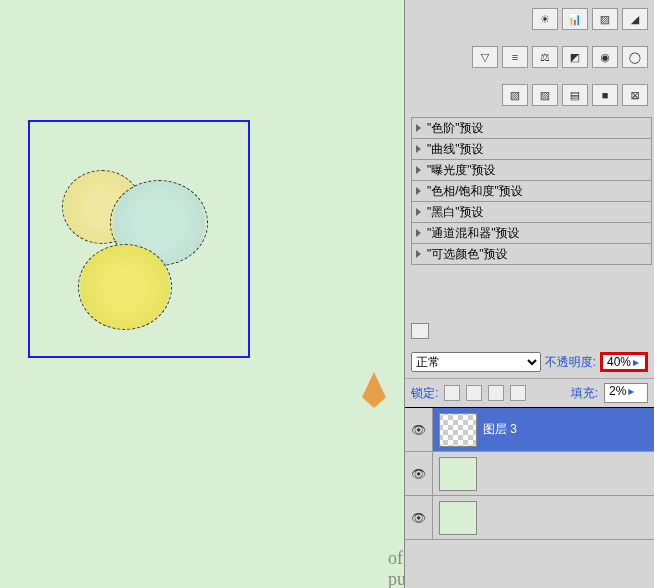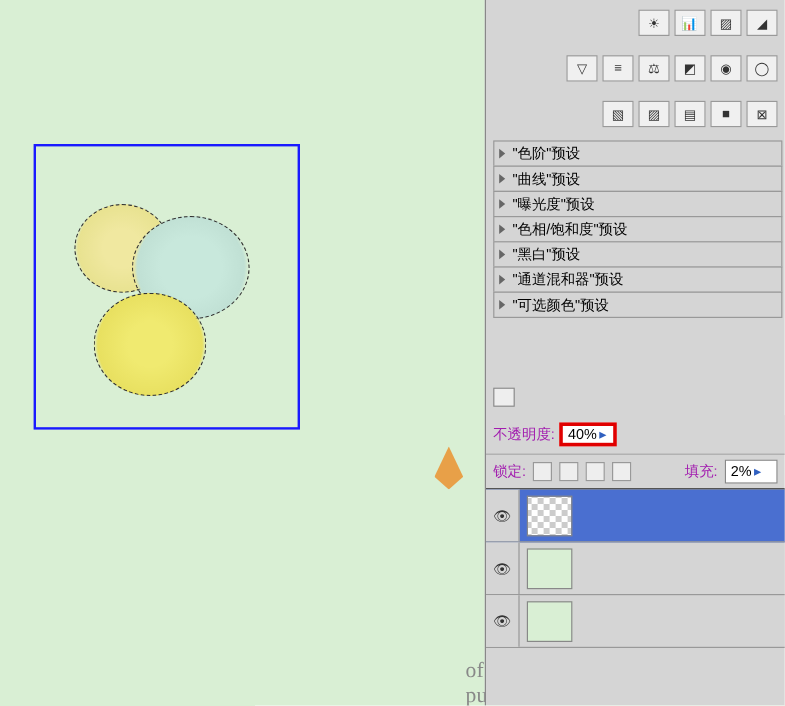--- a/index.html
+++ b/index.html
@@ -19,22 +19,22 @@
 .preset{display:flex;align-items:center;height:22px;border:1px solid #999;background:#d5d5d5;margin-top:-1px;padding-left:4px}
 .preset .tri{width:0;height:0;border-left:5px solid #666;border-top:4px solid transparent;border-bottom:4px solid transparent;margin-right:6px}
 .preset-gap{height:50px}
 .mini{padding:4px 6px}
 .mini .ico{width:18px;height:16px;border:1px solid #888;background:#eee;display:inline-block}
 .tabs{display:flex;background:#b8b8b8;border-bottom:1px solid #777}
 .tab{padding:5px 10px;background:#b8b8b8;border-right:1px solid #888;color:#333}
 .tab.active{background:#d5d5d5}
 .opt-row{display:flex;align-items:center;padding:6px;gap:4px;background:#d5d5d5}
 select{height:20px;font-size:12px;flex:1;min-width:0}
-.lbl{color:#a21caf}
-.val-box{display:flex;align-items:center;height:20px;background:#fff;border:1px solid #888;padding:0 4px;min-width:44px}
+.lbl{color:#1d4ed8}
+.val-box{display:flex;height:20px;background:#fff;border:1px solid #888;padding:0 4px;min-width:44px}
 .val-box .arr{width:10px;text-align:center;color:#3060c0}
 .hl{border:3px solid #e00000}
 .lock-row{display:flex;align-items:center;padding:4px 6px;gap:6px;border-top:1px solid #aaa;border-bottom:1px solid #000000}
 .lock-ico{width:16px;height:16px;background:#eee;border:1px solid #999}
 .layers{background:#d5d5d5}
 .layer{display:flex;align-items:center;height:44px;border-bottom:1px solid #999}
 .layer.sel{background:#4a6fd0;color:#fff}
 .eye{width:28px;height:100%;display:flex;align-items:center;justify-content:center;border-right:1px solid #999;background:#d5d5d5;color:#333}
 .thumb{width:38px;height:34px;margin:0 6px;border:1px solid #888;background:#fff}
 .thumb.chk{background:repeating-conic-gradient(#ccc 0 25%,#fff 0 50%) 50%/10px 10px}
@@ -105,20 +105,21 @@
         <div class="tri"></div>
         <span>"可选颜色"预设</span>
       </div>
   </div>
 
   <div class="preset-gap"></div>
   <div class="mini"><span class="ico"></span></div>
 
 
   <div class="opt-row">
+    <select><option>正常</option></select>
     <span class="lbl">不透明度:</span>
     <div class="val-box hl">
       <span>40%</span>
       <span class="arr">▸</span>
     </div>
   </div>
 
   <div class="lock-row">
     <span class="lbl">锁定:</span>
     <span class="lock-ico"></span>
@@ -130,20 +131,21 @@
     <div class="val-box">
       <span>2%</span>
       <span class="arr">▸</span>
     </div>
   </div>
 
   <div class="layers">
     <div class="layer sel">
       <div class="eye">👁</div>
       <div class="thumb chk"></div>
+      <div class="lname">图层 3</div>
     </div>
     <div class="layer">
       <div class="eye">👁</div>
       <div class="thumb grn"></div>
     </div>
     <div class="layer">
       <div class="eye">👁</div>
       <div class="thumb grn"></div>
       <div class="lname"></div>
     </div>

